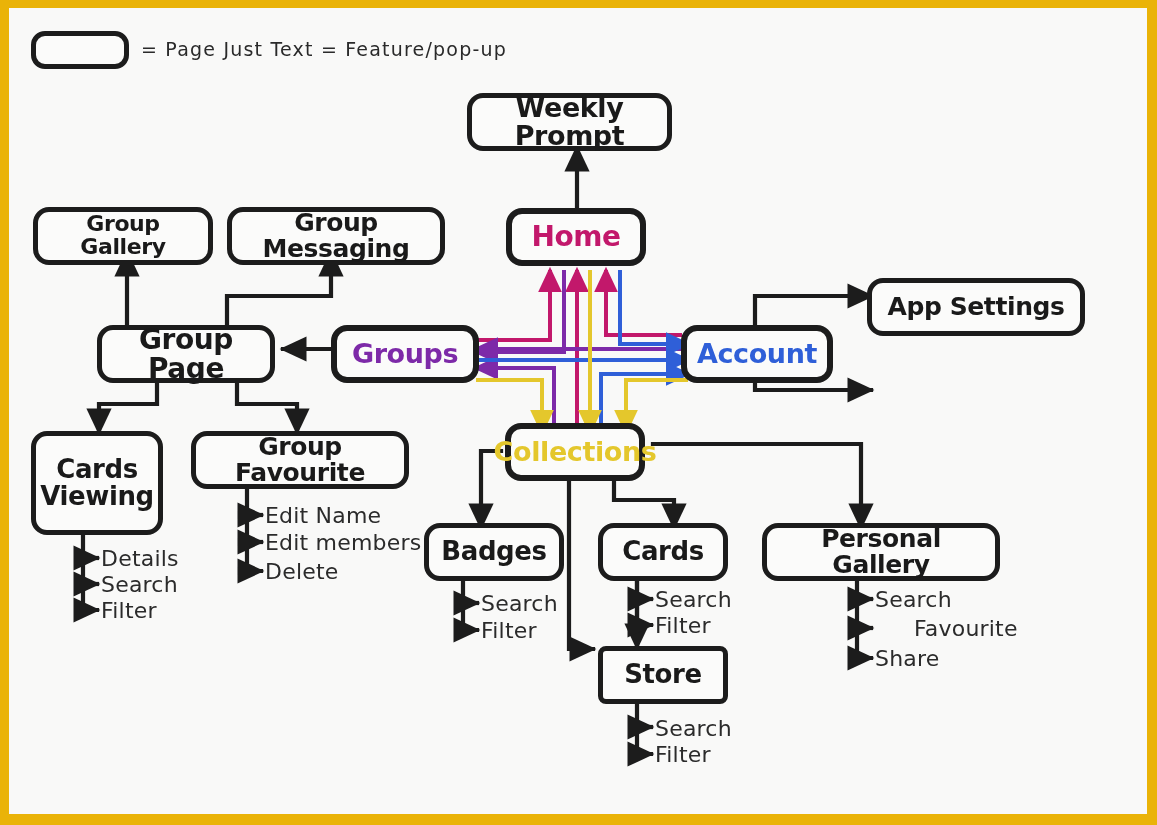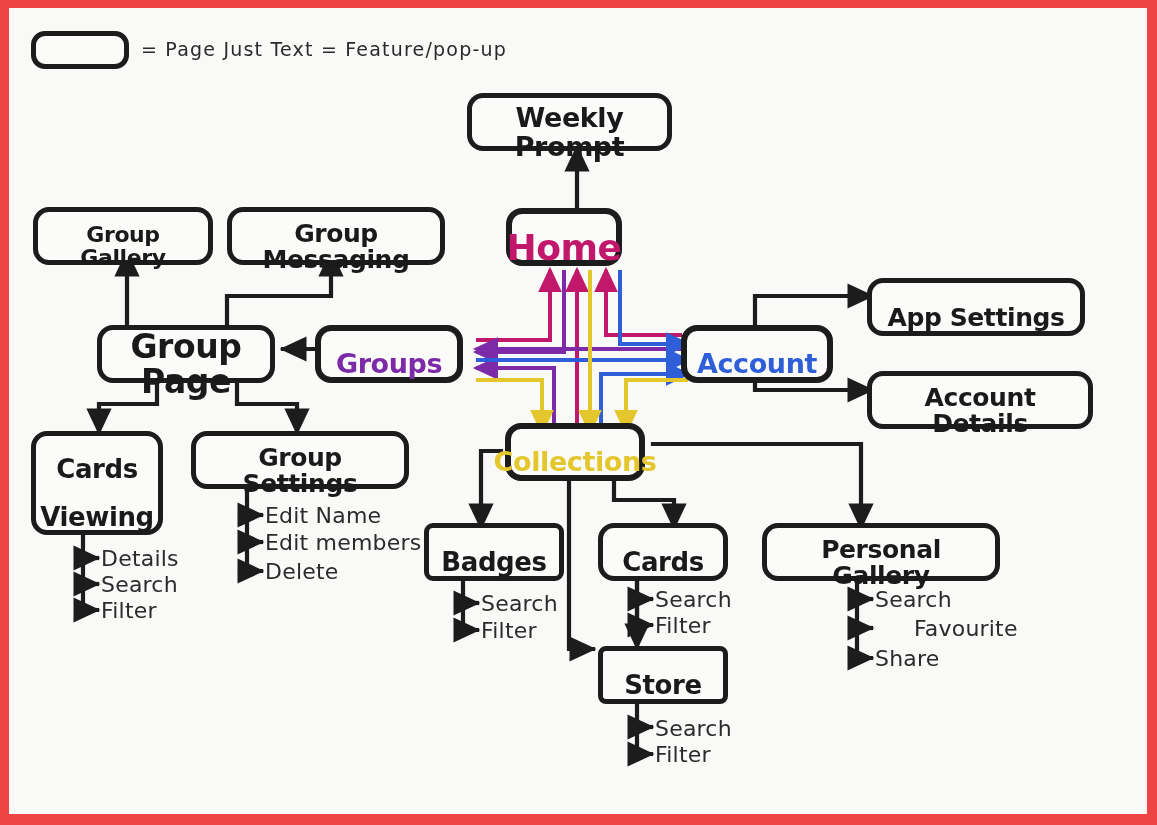--- a/index.html
+++ b/index.html
@@ -1,20 +1,20 @@
 <!DOCTYPE html>
 <html><head>
 <meta charset="utf-8">
 <style>
   html,body{margin:0;padding:0;background:#000;}
   body{width:1157px;height:825px;overflow:hidden;font-family:"DejaVu Sans",sans-serif;}
 
   #frame{
     position:absolute; left:0; top:0; width:1157px; height:825px;
-    background:#ef4444; box-sizing:border-box;
+    background:#eab308; box-sizing:border-box;
     padding:8px 10px 11px 9px;
   }
   #canvas{
     position:relative; width:100%; height:100%;
     background:#f9f9f8; overflow:hidden;
   }
 
   svg#wires{position:absolute;left:0;top:0;width:100%;height:100%;pointer-events:none;}
 
   
@@ -26,21 +26,21 @@
     display:flex; align-items:center; justify-content:center;
     text-align:center;
     font-family:"DejaVu Sans",sans-serif;
     font-weight:bold;
     color:#1a1a1a;
     letter-spacing:-0.4px;
     line-height:1.04;
     z-index:5;
   }
   .node.hub{border-width:6px;}
-  .node span{display:block;padding:0 6px;margin-top:21px;}
+  .node span{display:block;padding:0 6px;}
 
   .c-home{color:#c2186b;}
   .c-groups{color:#7d2aa8;}
   .c-account{color:#2f5fd8;}
   .c-collections{color:#e4c72c;}
 
   
   #legend-box{
     position:absolute; left:22px; top:23px; width:98px; height:38px;
     box-sizing:border-box; background:#fbfbfa;
@@ -162,66 +162,63 @@
       </g>
     </svg>
 
     <div id="legend-box"></div>
     <div id="legend-text">=  Page   Just Text  =  Feature/pop-up</div>
 
     <div class="node" style="left:458px;top:85px;width:205px;height:58px;font-size:27px;">
       <span>Weekly Prompt</span>
     </div>
 
-    <div class="node hub" style="left:497px;top:200px;width:116px;height:58px;font-size:36px;">
+    <div class="node hub" style="left:497px;top:200px;width:140px;height:58px;font-size:28px;">
       <span class="c-home">Home</span>
     </div>
 
     <div class="node" style="left:24px;top:199px;width:180px;height:58px;font-size:22px;">
       <span>Group Gallery</span>
     </div>
 
     <div class="node" style="left:218px;top:199px;width:218px;height:58px;font-size:25px;align-items:center;">
       <span>Group Messaging</span>
     </div>
 
-    <div class="node" style="left:88px;top:317px;width:178px;height:58px;font-size:33px;">
+    <div class="node" style="left:88px;top:317px;width:178px;height:58px;font-size:28px;">
       <span>Group Page</span>
     </div>
 
-    <div class="node hub" style="left:306px;top:317px;width:148px;height:58px;font-size:27px;">
+    <div class="node hub" style="left:322px;top:317px;width:148px;height:58px;font-size:27px;">
       <span class="c-groups">Groups</span>
     </div>
 
     <div class="node" style="left:858px;top:270px;width:218px;height:58px;font-size:25px;">
       <span>App Settings</span>
     </div>
 
     <div class="node hub" style="left:672px;top:317px;width:152px;height:58px;font-size:27px;">
       <span class="c-account">Account</span>
     </div>
 
-    <div class="node" style="left:858px;top:363px;width:226px;height:58px;font-size:25px;">
-      <span>Account Details</span>
-    </div>
 
     <div class="node" style="left:22px;top:423px;width:132px;height:104px;font-size:26px;flex-direction:column;">
       <span>Cards</span>
       <span>Viewing</span>
     </div>
 
     <div class="node" style="left:182px;top:423px;width:218px;height:58px;font-size:25px;">
-      <span>Group Settings</span>
+      <span>Group Favourite</span>
     </div>
 
     <div class="node hub" style="left:496px;top:415px;width:140px;height:58px;font-size:27px;">
       <span class="c-collections">Collections</span>
     </div>
 
-    <div class="node" style="left:415px;top:515px;width:140px;height:58px;font-size:26px;border-radius:9px;">
+    <div class="node" style="left:415px;top:515px;width:140px;height:58px;font-size:26px;">
       <span>Badges</span>
     </div>
 
     <div class="node" style="left:589px;top:515px;width:130px;height:58px;font-size:26px;">
       <span>Cards</span>
     </div>
 
     <div class="node" style="left:589px;top:638px;width:130px;height:58px;font-size:26px;border-radius:8px;">
       <span>Store</span>
     </div>

